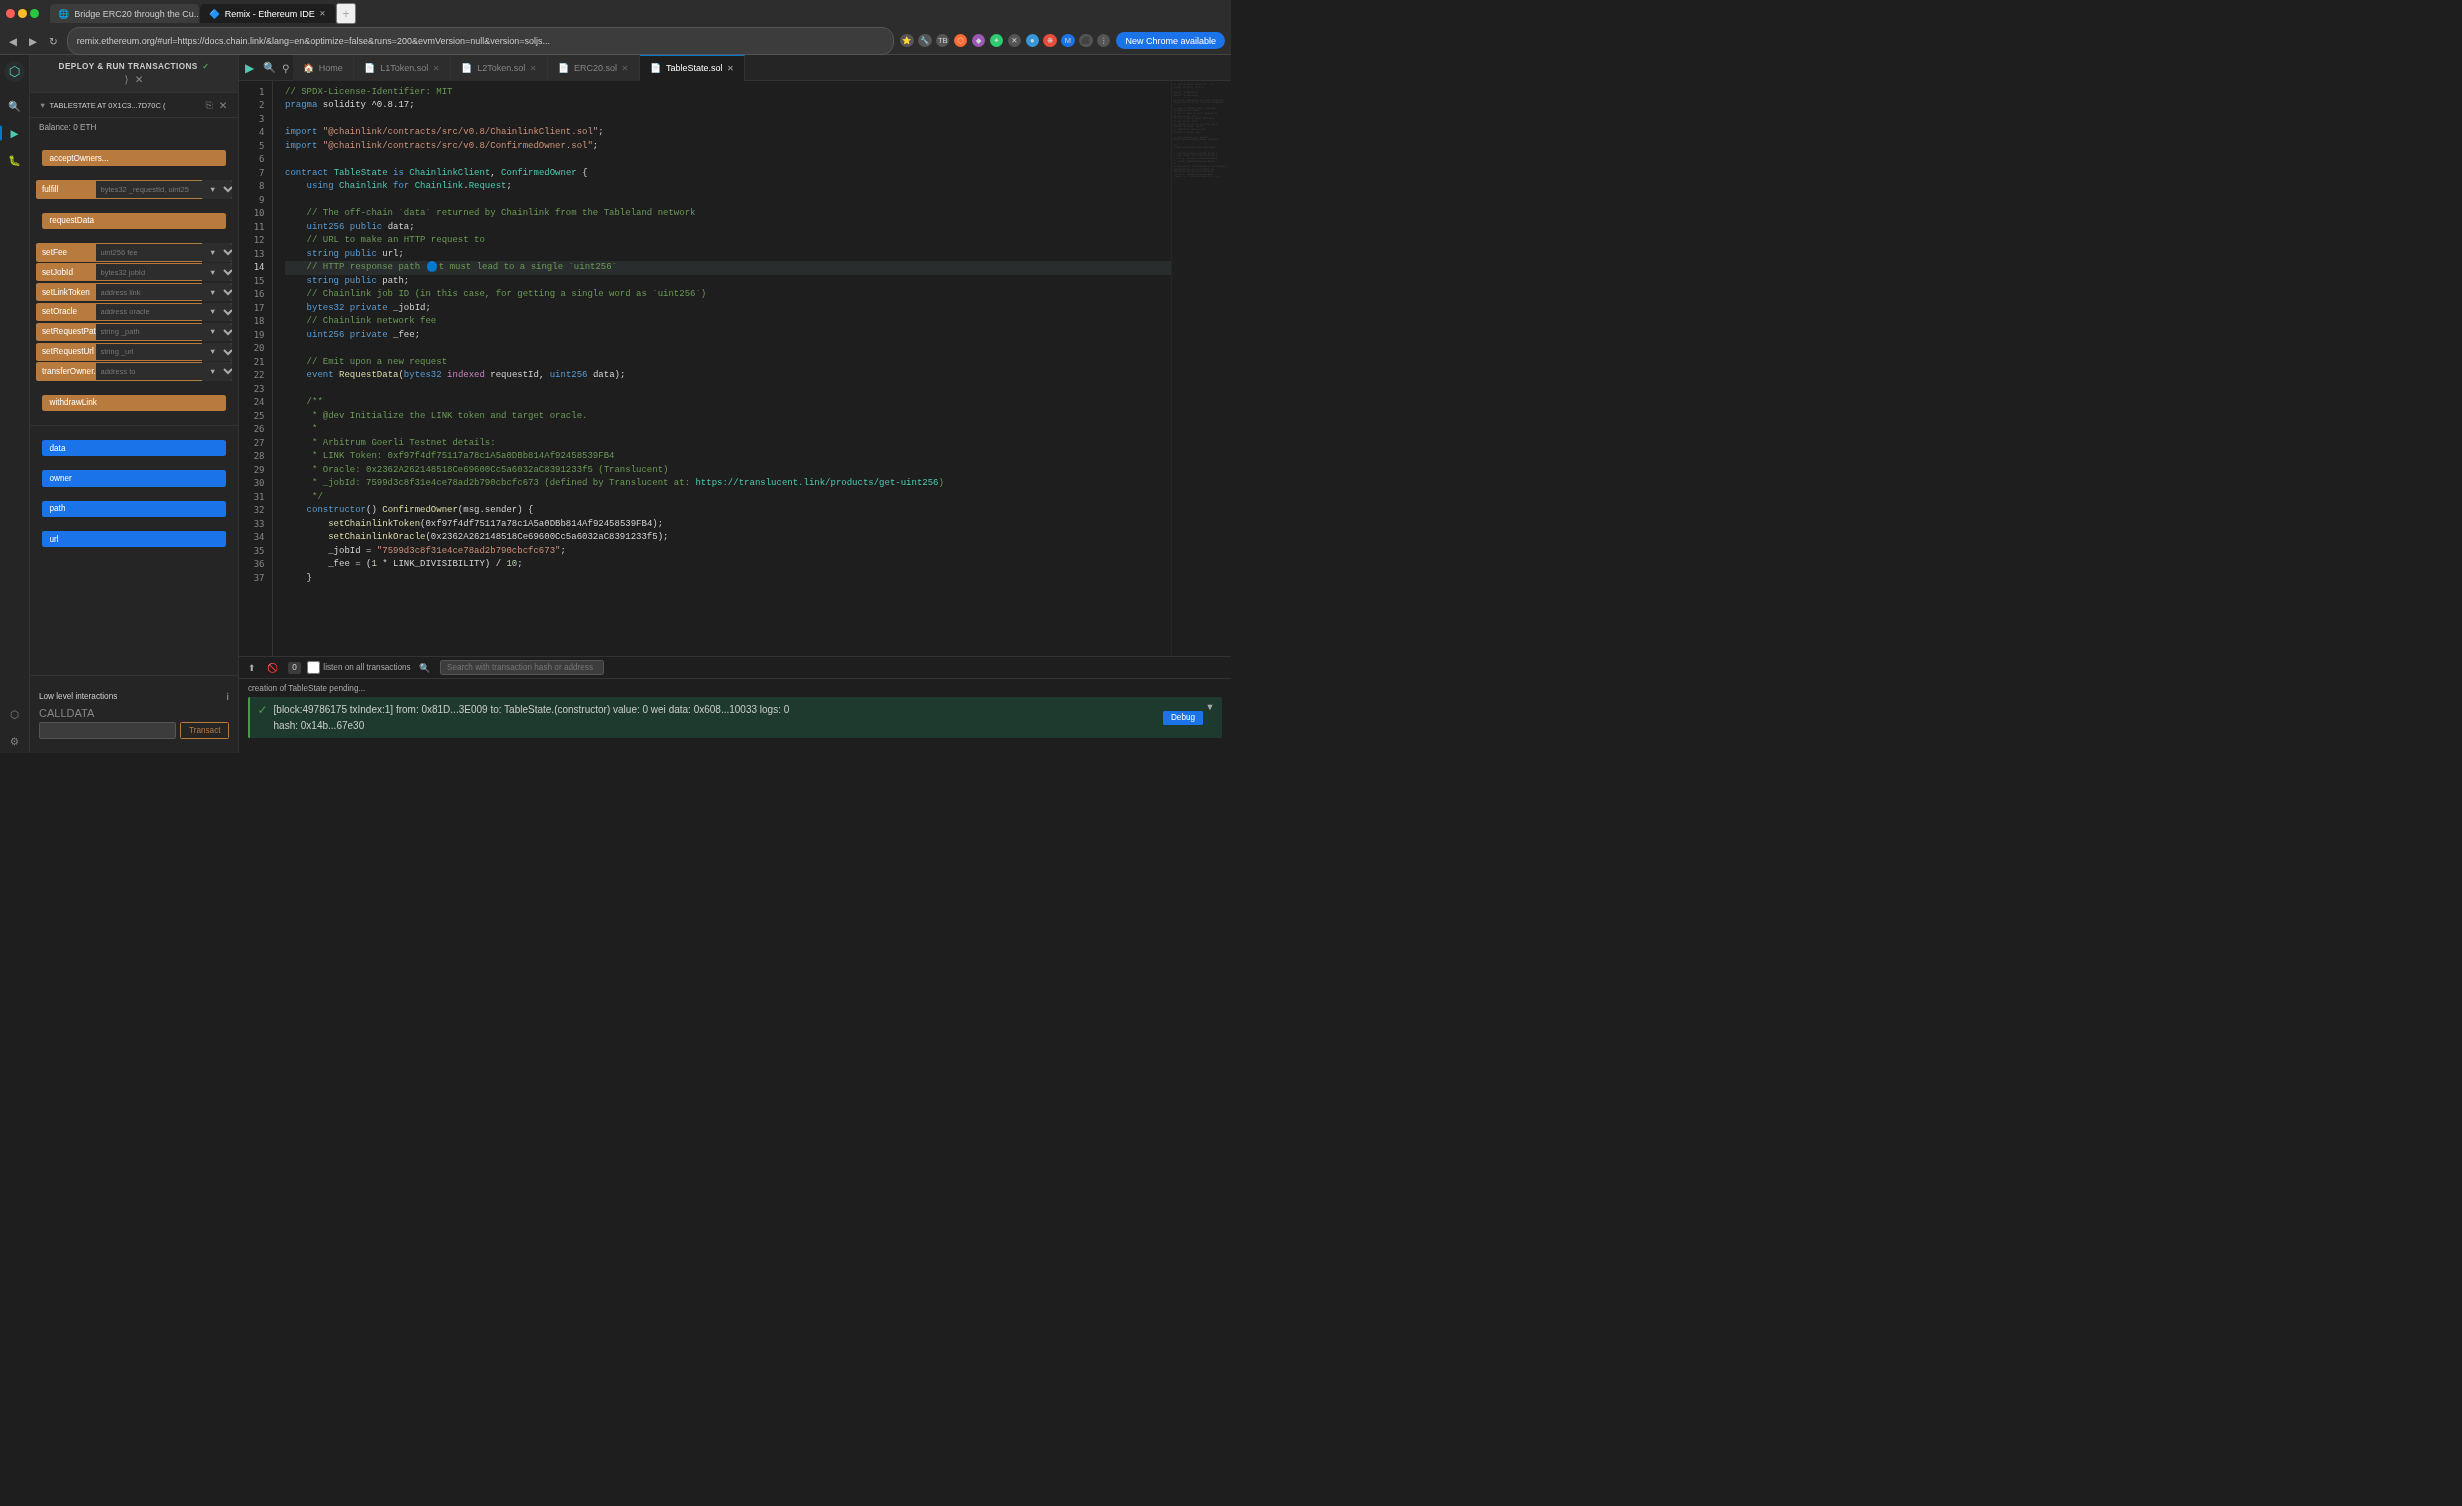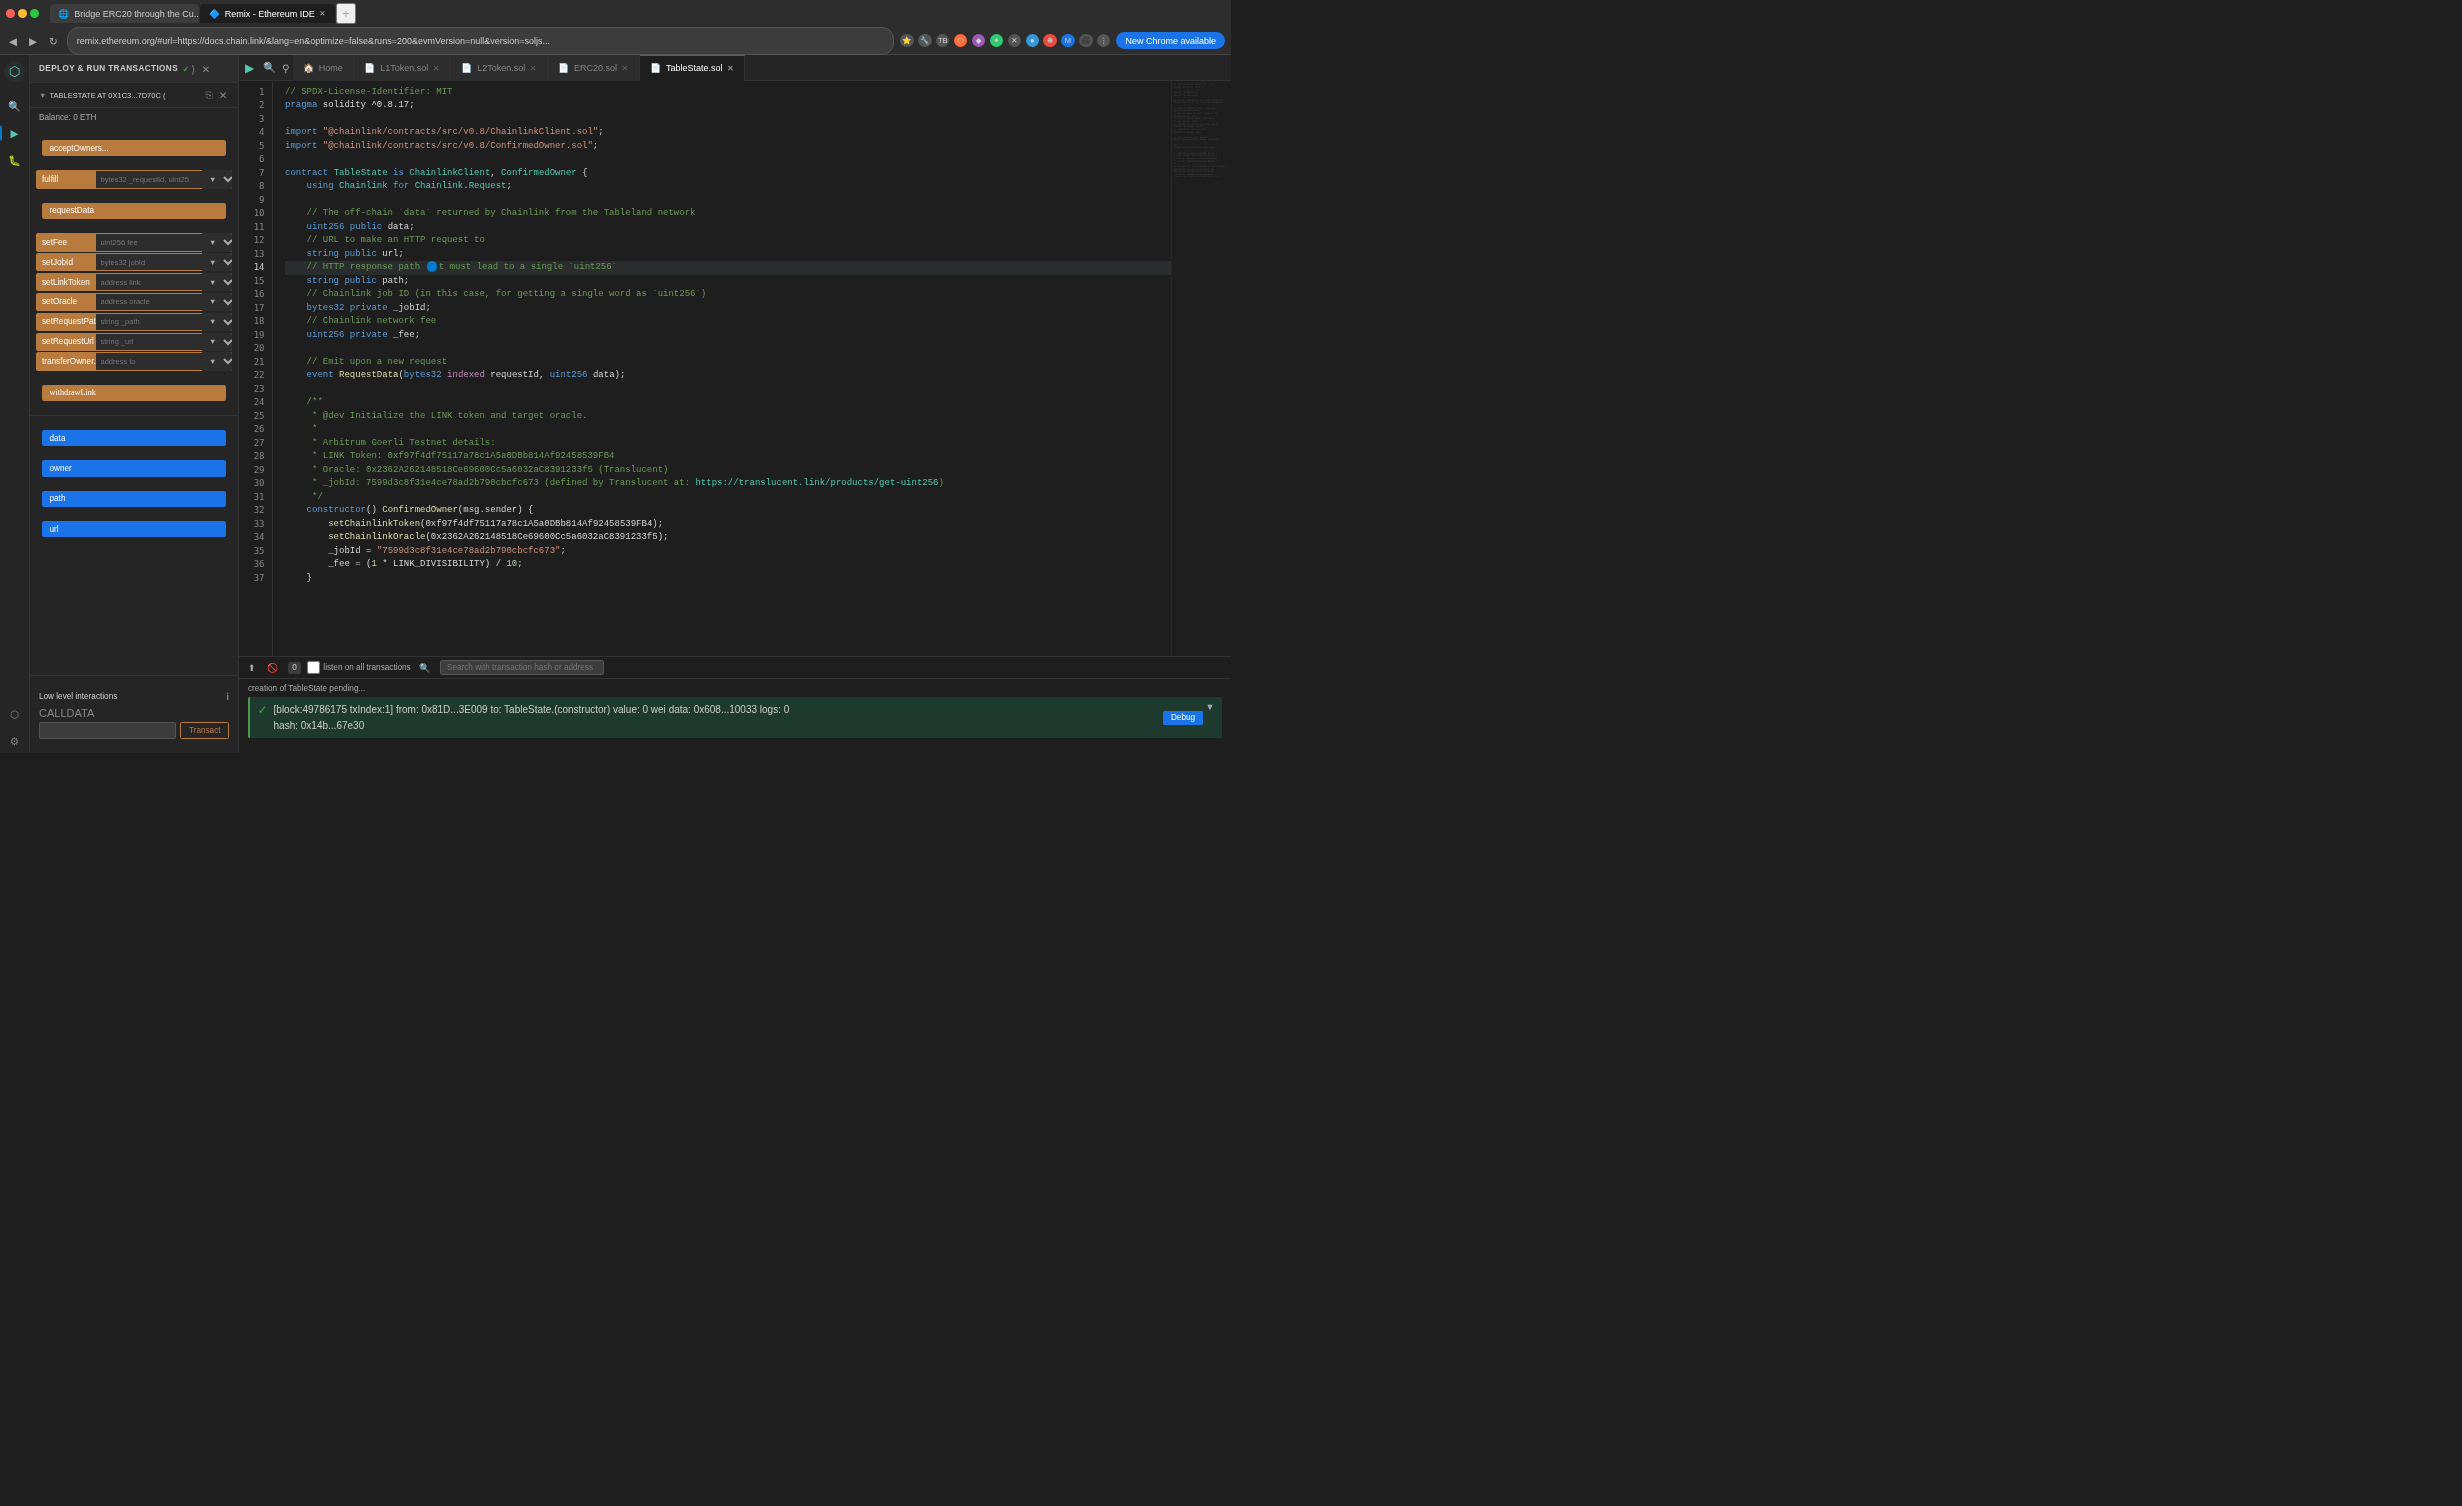--- a/index.html
+++ b/index.html
@@ -31,21 +31,21 @@
     
     
     .activity-bar { width: 30px; background: #252526; display: flex; flex-direction: column; align-items: center; padding-top: 6px; gap: 3px; border-right: 0.7px solid #333; }
     .activity-icon { width: 24px; height: 24px; display: flex; align-items: center; justify-content: center; border-radius: 3px; cursor: pointer; color: #858585; font-size: 12px; position: relative; }
     .activity-icon.active { color: #fff; }
     .activity-icon.active::before { content: ''; position: absolute; left: -3px; top: 50%; transform: translateY(-50%); width: 2.2px; height: 15px; background: #007acc; border-radius: 0 1.5px 1.5px 0; }
     .activity-icon.remix-logo { background: #2a2d2e; border-radius: 50%; width: 21px; height: 21px; }
     
     
     .left-panel { width: 209px; background: #252526; border-right: 0.7px solid #333; display: flex; flex-direction: column; overflow: hidden; }
-    .panel-header { background: #2d2d2d; padding: 6px 9px; display: flex; align-items: center; justify-content: flex-start; border-bottom: 0.7px solid #333; }
+    .panel-header { background: #2d2d2d; padding: 6px 9px; display: flex; align-items: center; justify-content: flex-start; border-bottom: 0.7px solid #333; flex-direction: column; }
     .panel-title { font-size: 8.2px; font-weight: bold; color: #cccccc; letter-spacing: 0.4px; text-transform: uppercase; display: flex; align-items: center; gap: 4.5px; }
     .panel-actions { display: flex; gap: 3px; }
     .panel-action-btn { background: none; border: none; color: #858585; cursor: pointer; font-size: 10.4px; padding: 1.5px; }
     
     .contract-row { display: flex; align-items: center; padding: 4.5px 9px; font-size: 8.2px; color: #ccc; gap: 3px; border-bottom: 0.7px solid #333; }
     .contract-name { flex: 1; overflow: hidden; text-overflow: ellipsis; white-space: nowrap; font-size: 7.5px; }
     .balance-row { padding: 4.5px 9px; font-size: 8.2px; color: #aaa; }
     
     
     .function-btn { background: #b87a3d; color: white; border: none; border-radius: 2.2px; padding: 3.7px 7.5px; font-size: 8.2px; cursor: pointer; display: flex; align-items: center; width: calc(100% - 12px); margin: 14px 6px; justify-content: flex-start; gap: 3px; }
@@ -279,21 +279,21 @@
 
       <div class="function-btn with-input" style="margin: 1.5px 6px; width: calc(100% - 12px);">
         <span class="function-btn-label">transferOwner...</span>
         <input class="function-input" placeholder="address to" style="">
         <select class="function-dropdown">
           <option>▼</option>
         </select>
       </div>
 
       <div style="margin: 1.5px 6px;">
-        <button class="function-btn" style="background:#b87a3d;font-family:Liberation Serif, serif;">
+        <button class="function-btn" style="background:#b87a3d;">
           <span>withdrawLink</span>
         </button>
       </div>
 
       <div class="section-divider"></div>
 
       <div style="margin: 1.5px 6px;">
         <button class="function-btn blue">
           <span>data</span>
         </button>

